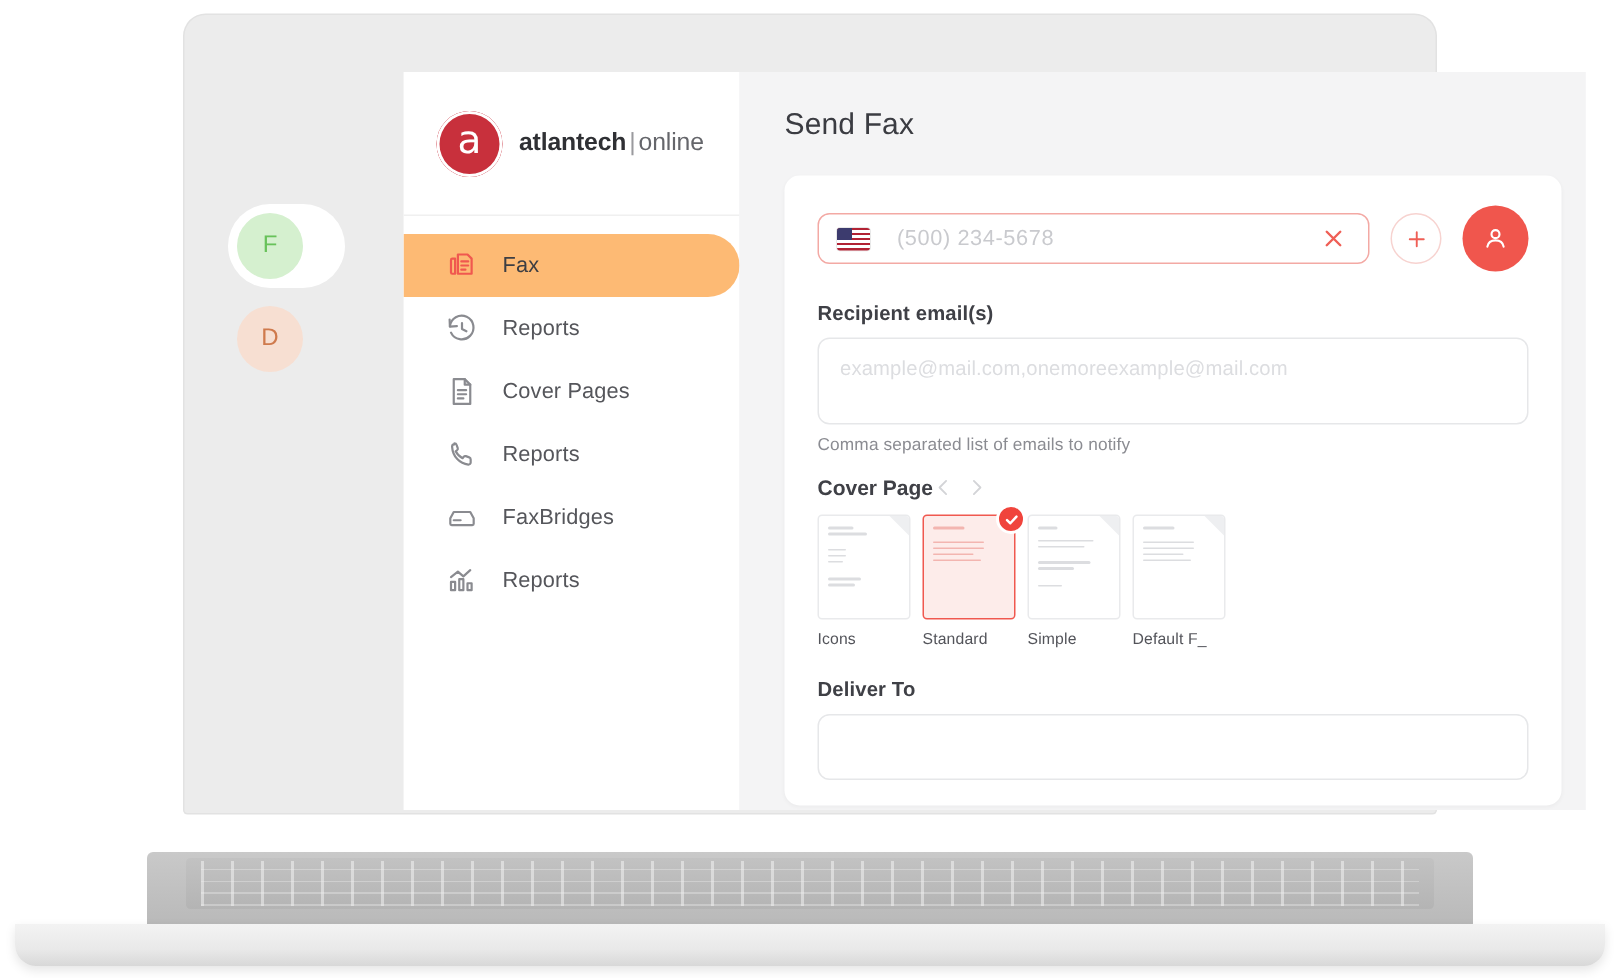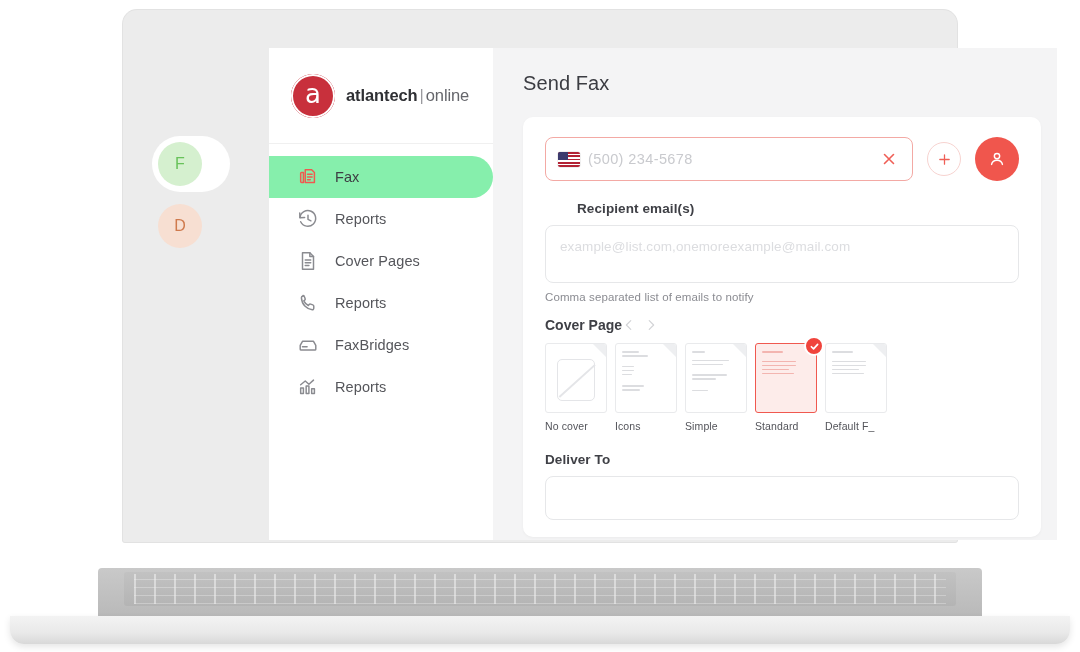--- a/index.html
+++ b/index.html
@@ -94,21 +94,21 @@
   .brand-text .b2 { color: #65666b; font-weight: 400; }
 
   .nav { padding-top: 12px; }
   .nav-item {
     display: flex; align-items: center; gap: 16px;
     height: 42px; margin: 0 0 0 0; padding-left: 28px;
     border-radius: 0 21px 21px 0;
     cursor: pointer;
   }
   .nav-item + .nav-item { margin-top: 0; }
-  .nav-item.active { background: #86efac; }
+  .nav-item.active { background: #fdba74; }
   .nav-ico { width: 22px; height: 22px; flex: 0 0 22px; color: #8a8b90; }
   .nav-item.active .nav-ico { color: #f0584f; }
   .nav-ico svg { display: block; width: 22px; height: 22px; }
   .nav-label { font-size: 14.5px; color: #55565b; letter-spacing: .1px; }
   .nav-item.active .nav-label { color: #3d3e43; }
 
   .main {
     flex: 1; height: 492px; background: #f4f4f5;
     padding: 24px 16px 0 30px; overflow: hidden; position: relative;
   }
@@ -123,22 +123,22 @@
     box-shadow: 0 1px 3px rgba(0,0,0,.04);
   }
 
   .field-label {
     font-size: 13.5px; color: #3f4046; font-weight: 600;
     letter-spacing: .1px; margin-bottom: 9px;
   }
   .row { display: flex; align-items: center; gap: 14px; }
 
   .phone-input {
-    flex: 1; height: 44px; border: 1px solid #f3a9a4; border-radius: 8px;
-    display: flex; align-items: center; padding: 0 14px 0 12px; gap: 8px;
+    flex: 1; height: 34px; border: 1px solid #f3a9a4; border-radius: 8px;
+    display: flex; align-items: center; padding: 0 14px 0 12px; gap: 18px;
     background: #fff;
   }
   .flag {
     width: 22px; height: 15px; border-radius: 2px; flex: 0 0 22px;
     background:
       linear-gradient(#b22234 0 11.1%, #ffffff 11.1% 22.2%, #b22234 22.2% 33.3%,
                       #ffffff 33.3% 44.4%, #b22234 44.4% 55.5%, #ffffff 55.5% 66.6%,
                       #b22234 66.6% 77.7%, #ffffff 77.7% 88.8%, #b22234 88.8% 100%);
     position: relative; overflow: hidden;
     box-shadow: 0 0 0 .5px rgba(0,0,0,.12);
@@ -159,21 +159,21 @@
     display: flex; align-items: center; justify-content: center;
     color: #ef5f56; cursor: pointer;
   }
   .avatar-btn {
     width: 44px; height: 44px; flex: 0 0 44px; border-radius: 50%;
     background: #f0564d; color: #fff;
     display: flex; align-items: center; justify-content: center;
     cursor: pointer;
   }
 
-  .email-label { margin-top: 20px; margin-left: 32px; }
+  .email-label { margin-top: 20px; }
   .email-box {
     height: 58px; border: 1px solid #e6e7e9; border-radius: 8px;
     padding: 11px 14px; background: #fff;
   }
   .email-placeholder { font-size: 13.5px; color: #dcdde0; letter-spacing: .1px; }
   .help-text { font-size: 11.5px; color: #8b8c92; margin-top: 8px; letter-spacing: .1px; }
 
   .cover-head {
     display: flex; align-items: center; 
     margin-top: 14px; margin-bottom: 10px;
@@ -353,81 +353,56 @@
               <div class="avatar-btn">
                 <svg viewBox="0 0 24 24" width="20" height="20" fill="none" stroke="currentColor" stroke-width="1.7" stroke-linecap="round" stroke-linejoin="round">
                   <circle cx="12" cy="8.5" r="3.2"></circle>
                   <path d="M5.5 18.5c.6-3.2 3.3-5 6.5-5s5.9 1.8 6.5 5"></path>
                 </svg>
               </div>
             </div>
 
             <div class="field-label email-label">Recipient email(s)</div>
             <div class="email-box">
-              <span class="email-placeholder">example@list.com,onemoreexample@mail.com</span>
+              <span class="email-placeholder">example@mail.com,onemoreexample@mail.com</span>
             </div>
             <div class="help-text">Comma separated list of emails to notify</div>
 
             <div class="cover-head">
               <span class="cover-title">Cover Page</span>
               <span class="arrows">
                 <svg viewBox="0 0 16 16" width="14" height="14" fill="none" stroke="currentColor" stroke-width="1.4" stroke-linecap="round" stroke-linejoin="round">
                   <polyline points="10 3 5 8 10 13"></polyline>
                 </svg>
                 <svg viewBox="0 0 16 16" width="14" height="14" fill="none" stroke="currentColor" stroke-width="1.4" stroke-linecap="round" stroke-linejoin="round">
                   <polyline points="6 3 11 8 6 13"></polyline>
                 </svg>
               </span>
             </div>
 
             <div class="covers">
 
-              <div class="cover-item">
-                <div class="thumb-wrap">
-                  <div class="thumb">
-                    <div class="no-cover-shape"></div>
-                      <div class="no-cover-slash"></div>
-                  </div>
-                </div>
-                <div class="cover-caption">No cover</div>
-              </div>
 
               <div class="cover-item">
                 <div class="thumb-wrap">
                   <div class="thumb">
                     <div class="thumb-lines">
                       <div class="ln" style="width:35%"></div>
                       <div class="ln" style="width:55%;margin-bottom:9px"></div>
                       <div class="ln" style="width:26%"></div>
                       <div class="ln" style="width:26%"></div>
                       <div class="ln" style="width:20%;margin-bottom:10px"></div>
                       <div class="ln" style="width:45%"></div>
                       <div class="ln" style="width:38%"></div>
                     </div>
                   </div>
                 </div>
                 <div class="cover-caption">Icons</div>
               </div>
 
-
-              <div class="cover-item">
-                <div class="thumb-wrap">
-                  <div class="thumb">
-                    <div class="thumb-lines">
-                      <div class="ln" style="width:28%;margin-bottom:7px"></div>
-                      <div class="ln" style="width:78%"></div>
-                      <div class="ln" style="width:64%;margin-bottom:9px"></div>
-                      <div class="ln" style="width:72%"></div>
-                      <div class="ln" style="width:50%;margin-bottom:10px"></div>
-                      <div class="ln" style="width:34%"></div>
-                    </div>
-                  </div>
-                </div>
-                <div class="cover-caption">Simple</div>
-              </div>
 
               <div class="cover-item selected">
                 <div class="thumb-wrap">
                   <div class="thumb">
                     <div class="thumb-lines">
                       <div class="ln" style="width:44%;margin-bottom:8px"></div>
                       <div class="ln" style="width:70%"></div>
                       <div class="ln" style="width:70%"></div>
                       <div class="ln" style="width:56%"></div>
                       <div class="ln" style="width:66%"></div>
@@ -439,20 +414,36 @@
                     </svg>
                   </div>
                 </div>
                 <div class="cover-caption">Standard</div>
               </div>
 
               <div class="cover-item">
                 <div class="thumb-wrap">
                   <div class="thumb">
                     <div class="thumb-lines">
+                      <div class="ln" style="width:28%;margin-bottom:7px"></div>
+                      <div class="ln" style="width:78%"></div>
+                      <div class="ln" style="width:64%;margin-bottom:9px"></div>
+                      <div class="ln" style="width:72%"></div>
+                      <div class="ln" style="width:50%;margin-bottom:10px"></div>
+                      <div class="ln" style="width:34%"></div>
+                    </div>
+                  </div>
+                </div>
+                <div class="cover-caption">Simple</div>
+              </div>
+
+              <div class="cover-item">
+                <div class="thumb-wrap">
+                  <div class="thumb">
+                    <div class="thumb-lines">
                       <div class="ln" style="width:44%;margin-bottom:8px"></div>
                       <div class="ln" style="width:70%"></div>
                       <div class="ln" style="width:70%"></div>
                       <div class="ln" style="width:56%"></div>
                       <div class="ln" style="width:66%"></div>
                     </div>
                   </div>
                 </div>
                 <div class="cover-caption">Default F_</div>
               </div>

